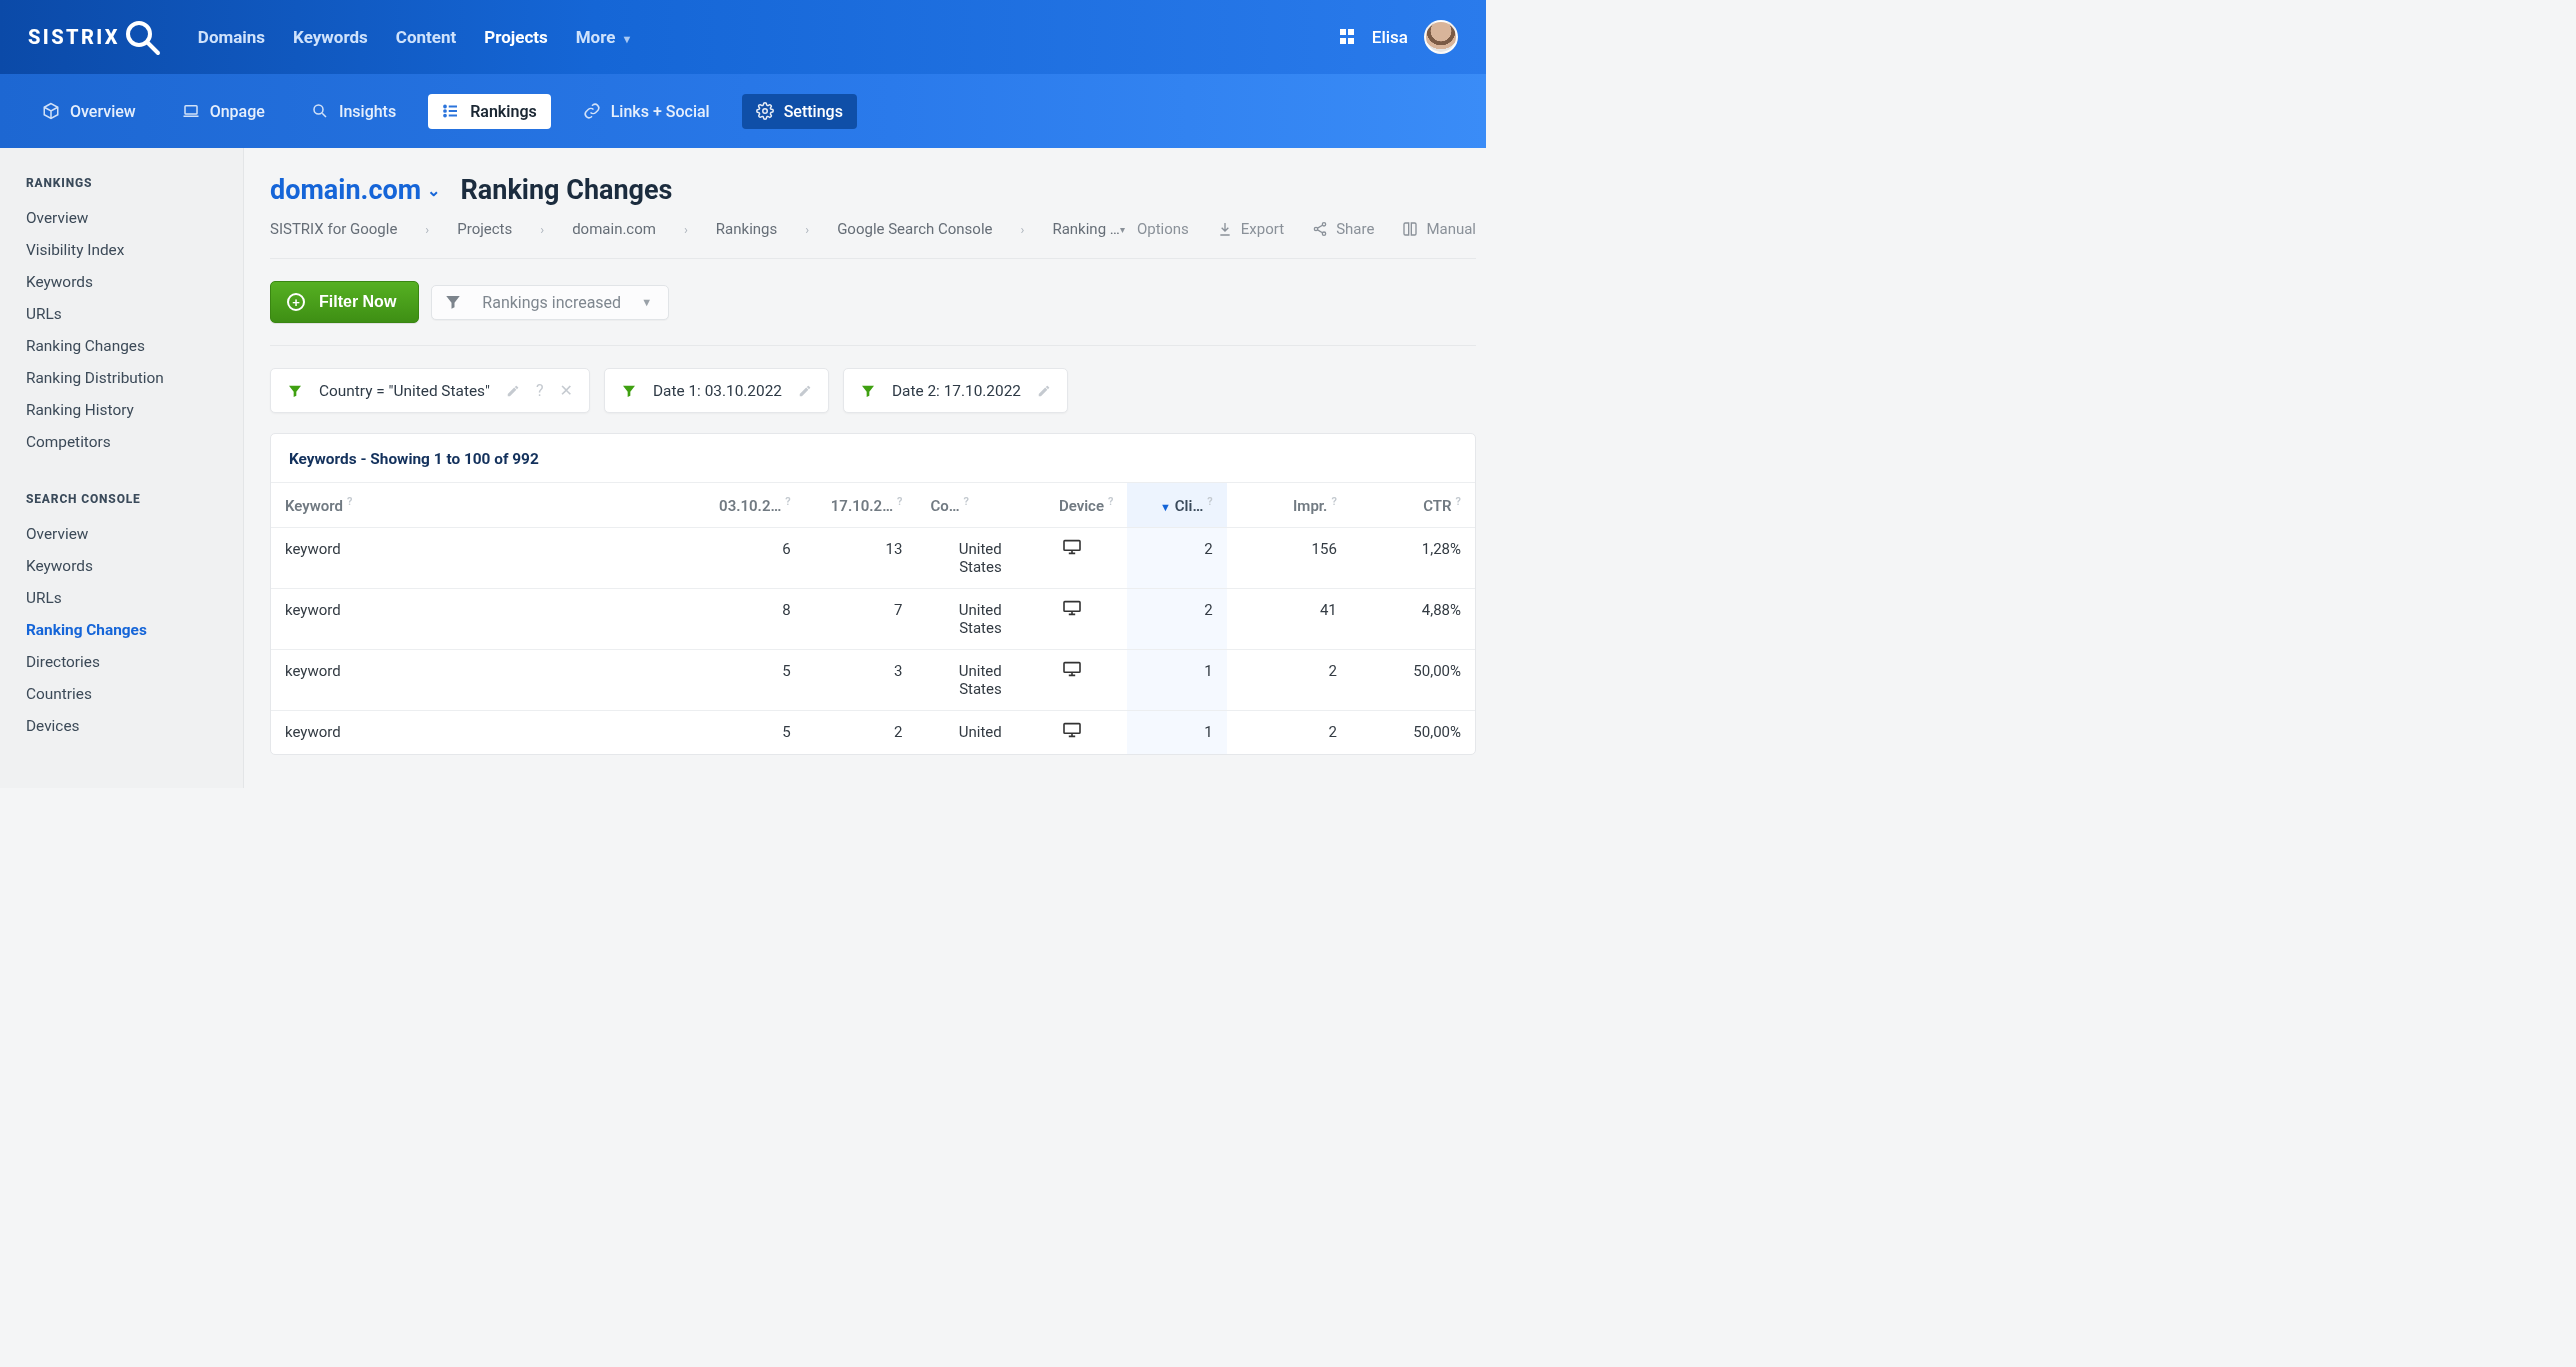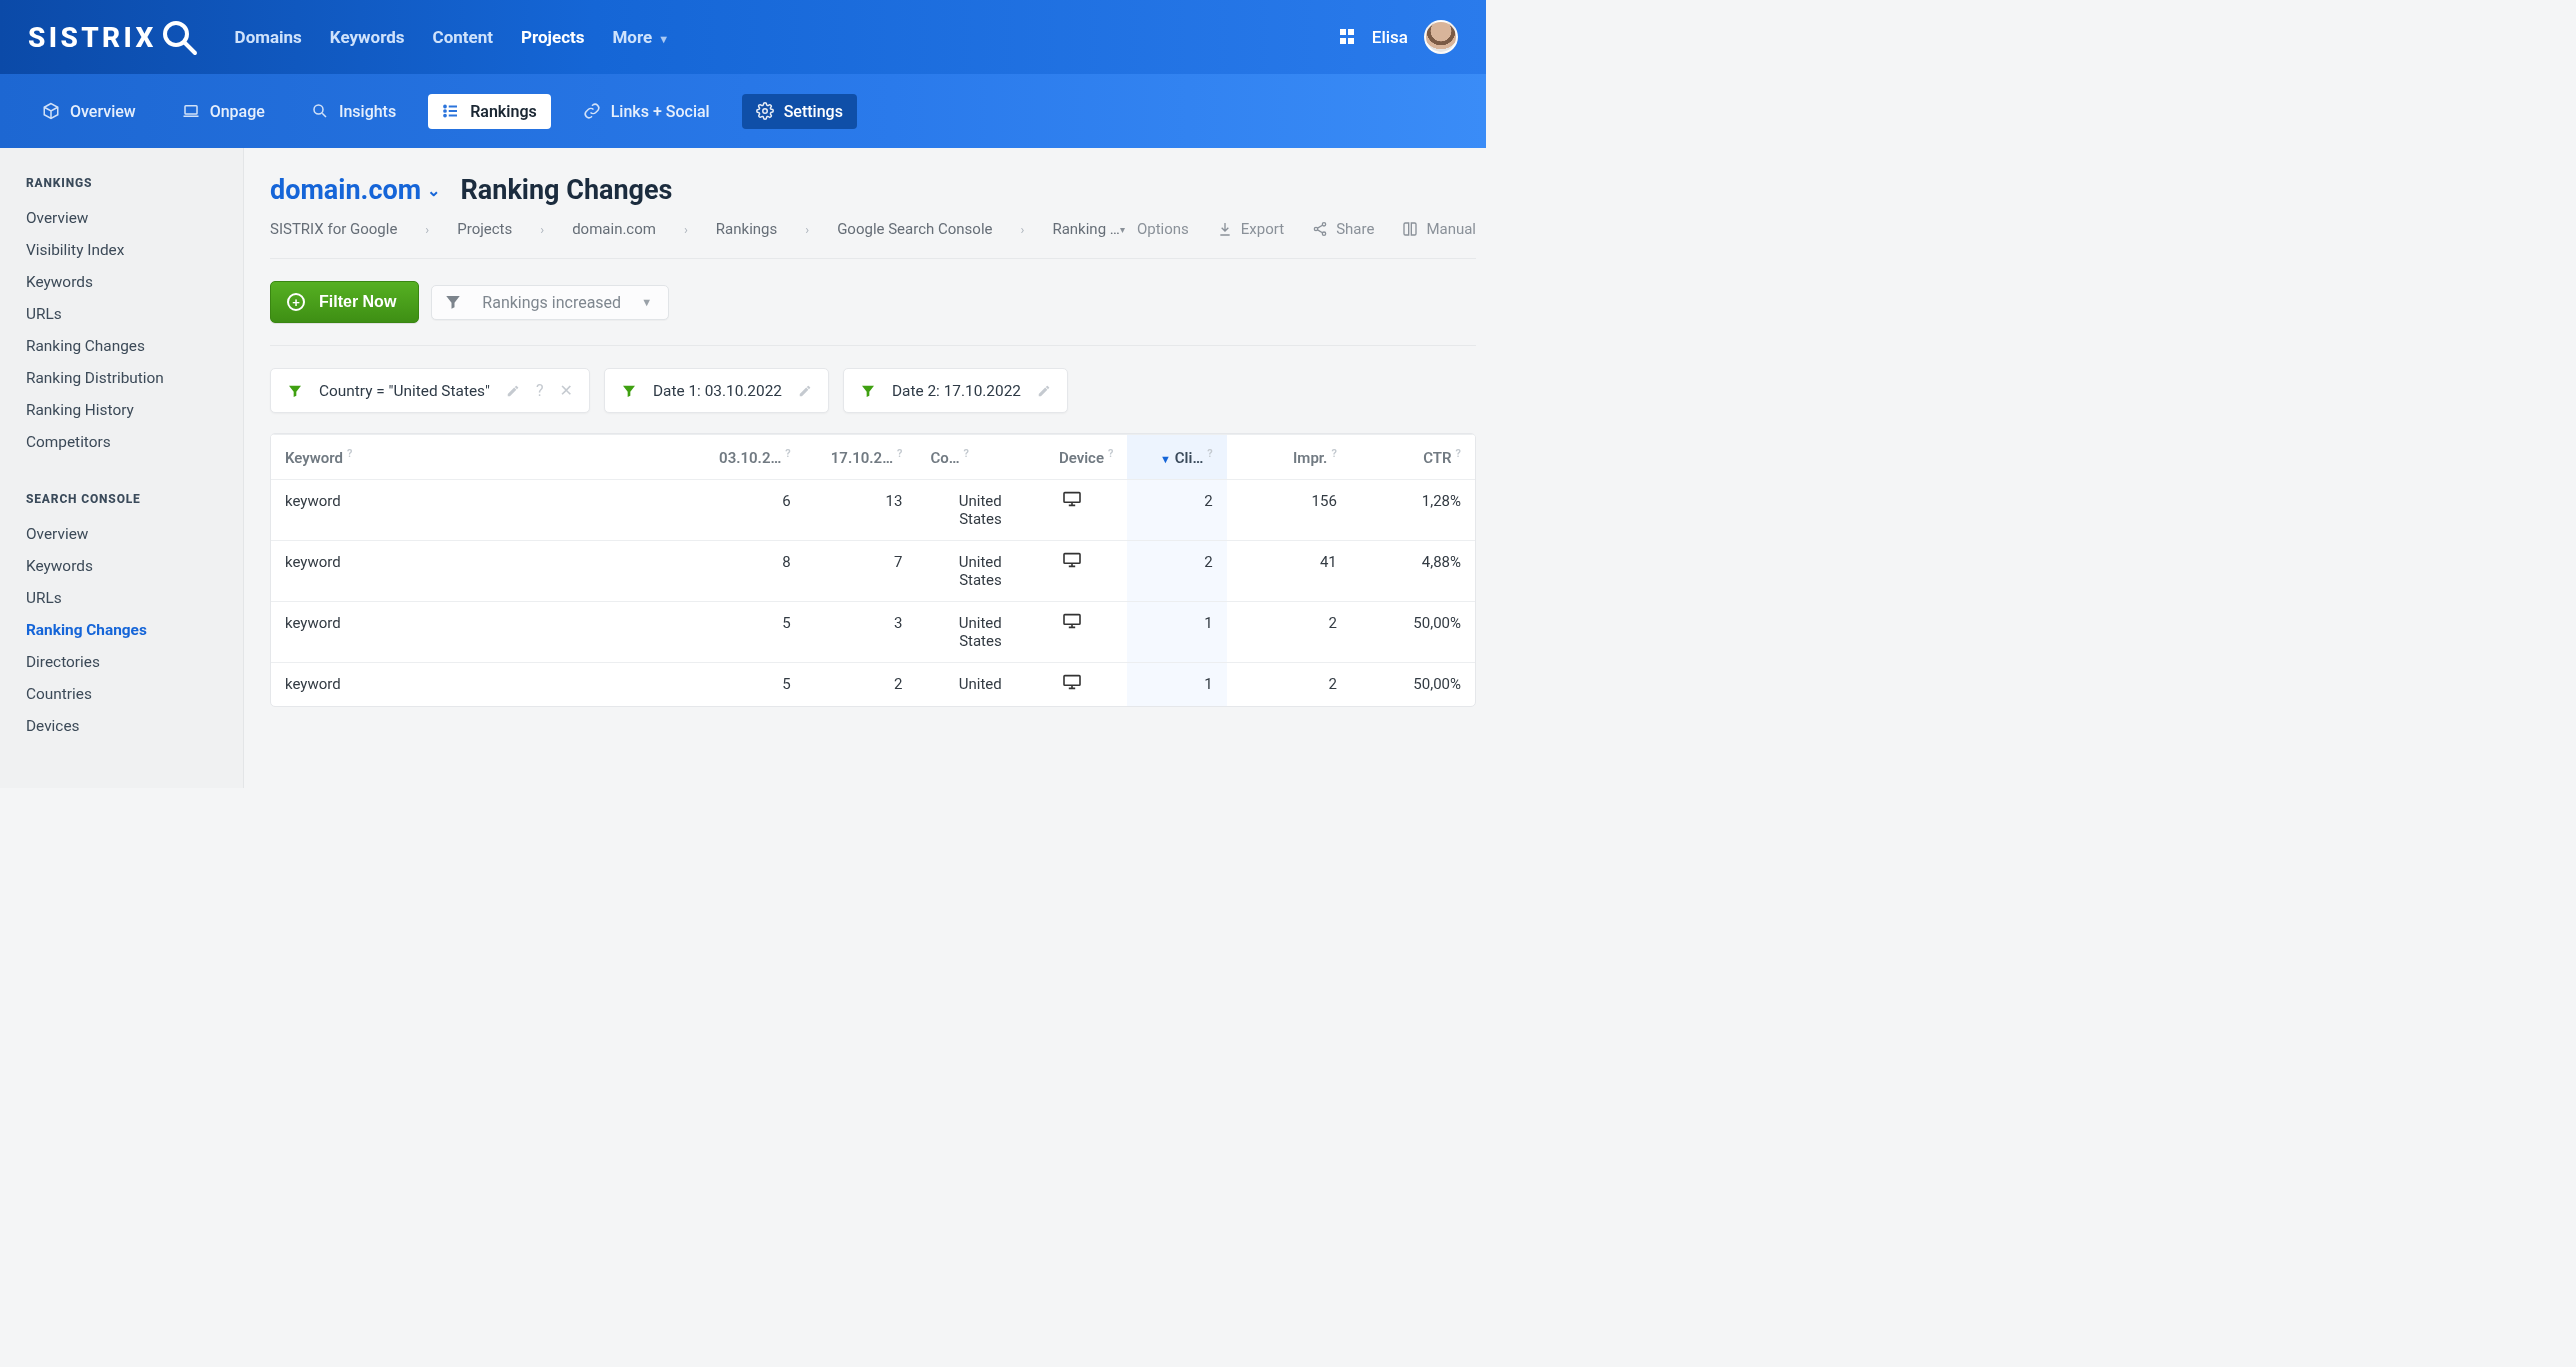--- a/index.html
+++ b/index.html
@@ -22,21 +22,21 @@
 .logo {
   display: flex;
   align-items: center;
   color: #fff;
   margin-right: 36px;
   user-select: none;
 }
 .logo-text {
   font-weight: 800;
   letter-spacing: 0.12em;
-  font-size: 28px;
+  font-size: 20px;
 }
 .logo-glass {
   width: 40px;
   height: 40px;
   margin-left: 2px;
   display: inline-flex;
 }
 .topnav { display: flex; gap: 28px; align-items: center; }
 .topnav a {
   color: #cfe2fb;
@@ -483,20 +483,21 @@
         <span class="txt">Date 2: 17.10.2022</span>
         <span class="ico">
             <svg width="14" height="14" viewBox="0 0 24 24" fill="currentColor">
               <path d="M3 17.25V21h3.75L17.81 9.94l-3.75-3.75zM20.71 7.04a1 1 0 0 0 0-1.41l-2.34-2.34a1 1 0 0 0-1.41 0l-1.83 1.83 3.75 3.75z"></path>
             </svg>
           </span>
       </div>
     </div>
 
     <div class="card">
+      <div class="card-title">Keywords - Showing 1 to 100 of 992</div>
       <table class="keywords">
         <colgroup>
           <col style="width:34%">
             <col style="width:9%">
             <col style="width:9%">
             <col style="width:8%">
             <col style="width:9%">
             <col style="width:8%">
             <col style="width:10%">
             <col style="width:10%">

